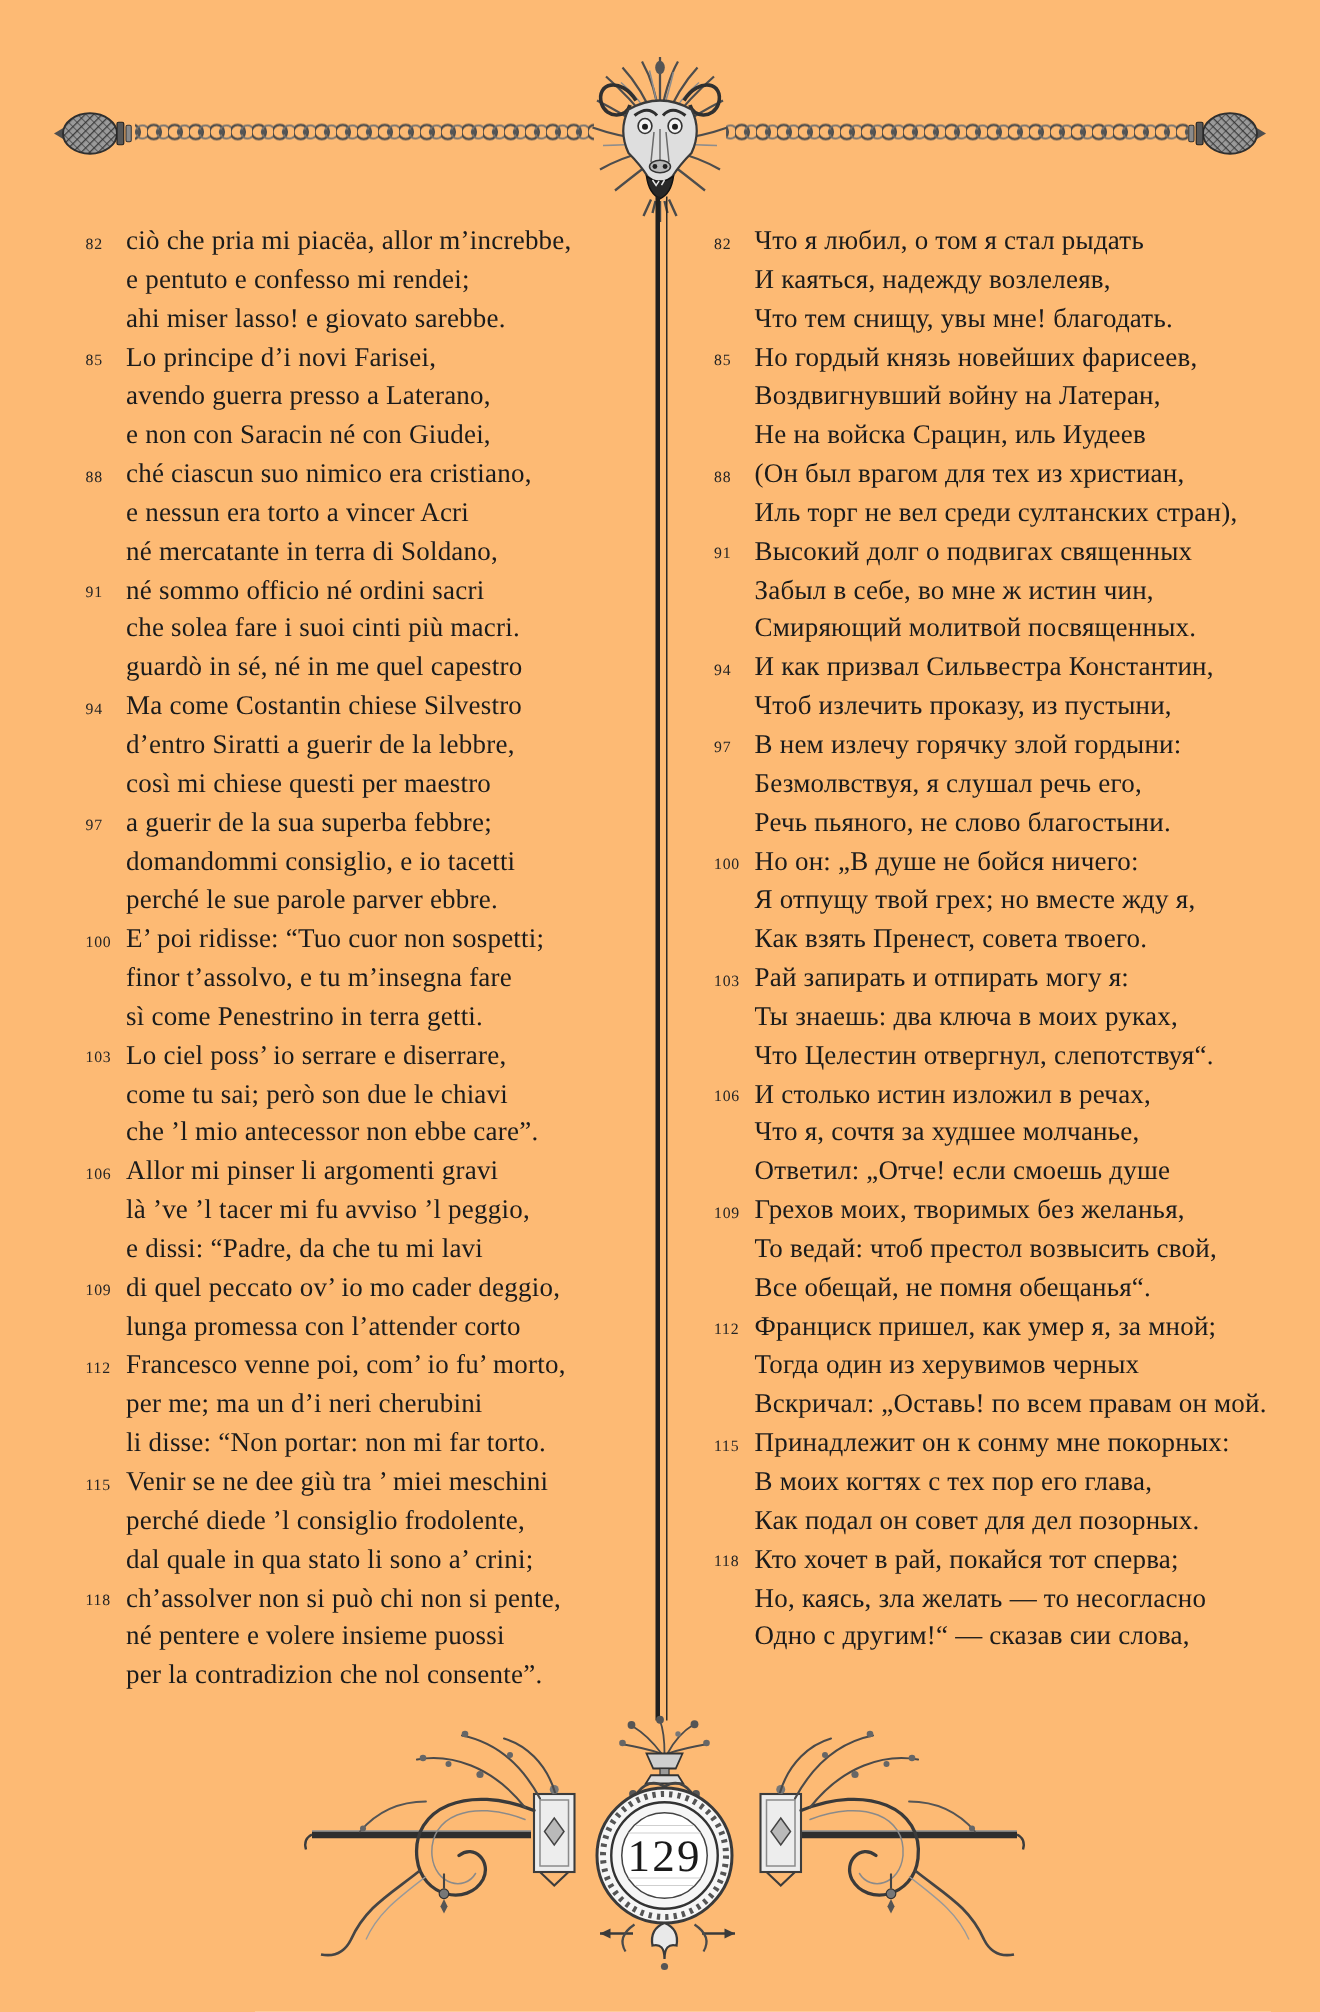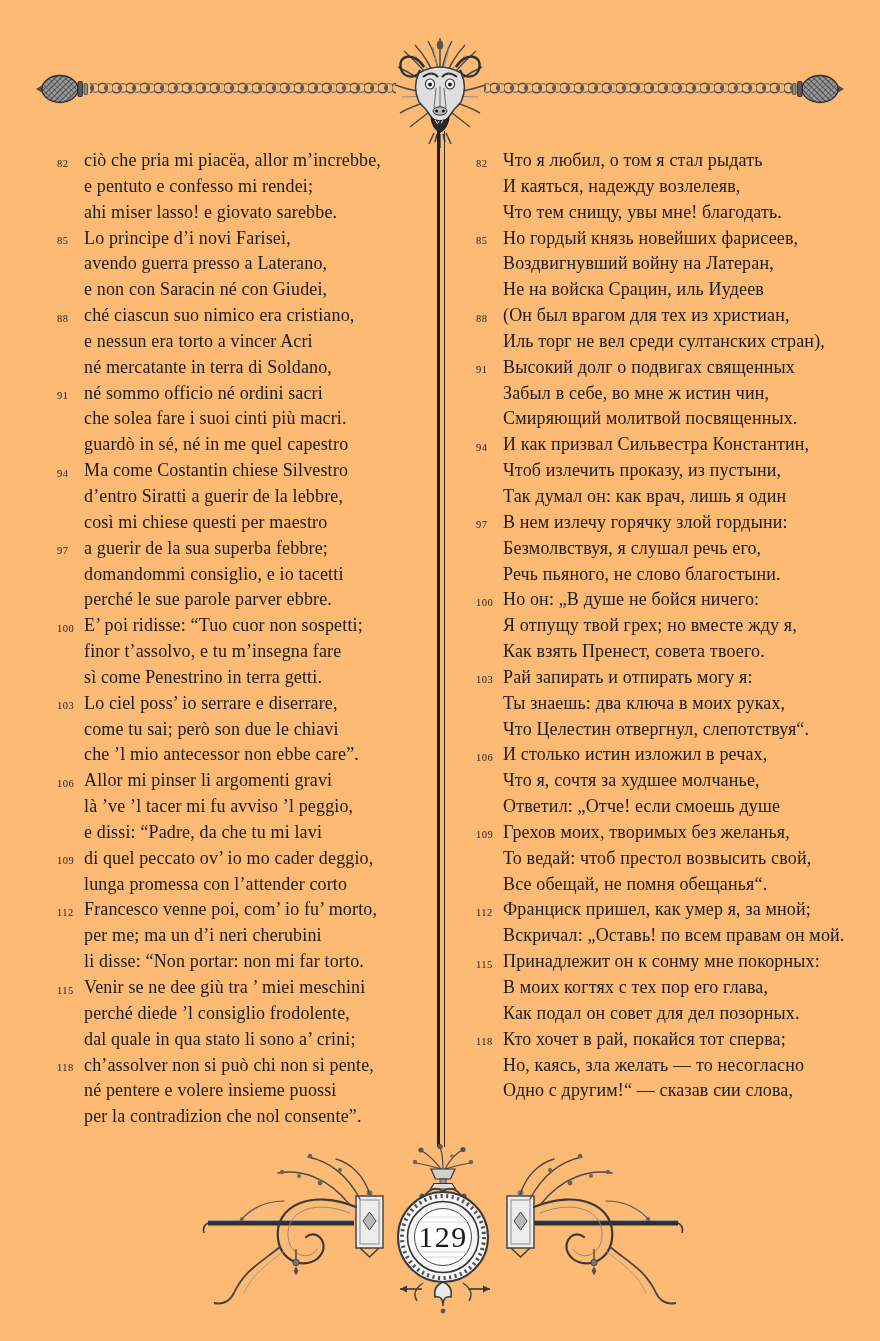--- a/index.html
+++ b/index.html
@@ -167,37 +167,37 @@
       <div class="vline"><span class="tnum">85</span>Но гордый князь новейших фарисеев,</div>
       <div class="vline">Воздвигнувший войну на Латеран,</div>
       <div class="vline">Не на войска Срацин, иль Иудеев</div>
       <div class="vline"><span class="tnum">88</span>(Он был врагом для тех из христиан,</div>
       <div class="vline">Иль торг не вел среди султанских стран),</div>
       <div class="vline"><span class="tnum">91</span>Высокий долг о подвигах священных</div>
       <div class="vline">Забыл в себе, во мне ж истин чин,</div>
       <div class="vline">Смиряющий молитвой посвященных.</div>
       <div class="vline"><span class="tnum">94</span>И как призвал Сильвестра Константин,</div>
       <div class="vline">Чтоб излечить проказу, из пустыни,</div>
-      <div class="vline">Так думал он: как врач, лишь я один</div>
       <div class="vline"><span class="tnum">97</span>В нем излечу горячку злой гордыни:</div>
       <div class="vline">Безмолвствуя, я слушал речь его,</div>
       <div class="vline">Речь пьяного, не слово благостыни.</div>
       <div class="vline"><span class="tnum">100</span>Но он: „В душе не бойся ничего:</div>
       <div class="vline">Я отпущу твой грех; но вместе жду я,</div>
       <div class="vline">Как взять Пренест, совета твоего.</div>
       <div class="vline"><span class="tnum">103</span>Рай запирать и отпирать могу я:</div>
       <div class="vline">Ты знаешь: два ключа в моих руках,</div>
       <div class="vline">Что Целестин отвергнул, слепотствуя“.</div>
       <div class="vline"><span class="tnum">106</span>И столько истин изложил в речах,</div>
       <div class="vline">Что я, сочтя за худшее молчанье,</div>
       <div class="vline">Ответил: „Отче! если смоешь душе</div>
       <div class="vline"><span class="tnum">109</span>Грехов моих, творимых без желанья,</div>
       <div class="vline">То ведай: чтоб престол возвысить свой,</div>
       <div class="vline">Все обещай, не помня обещанья“.</div>
       <div class="vline"><span class="tnum">112</span>Франциск пришел, как умер я, за мной;</div>
+      <div class="vline">Тогда один из херувимов черных</div>
       <div class="vline">Вскричал: „Оставь! по всем правам он мой.</div>
       <div class="vline"><span class="tnum">115</span>Принадлежит он к сонму мне покорных:</div>
       <div class="vline">В моих когтях с тех пор его глава,</div>
       <div class="vline">Как подал он совет для дел позорных.</div>
       <div class="vline"><span class="tnum">118</span>Кто хочет в рай, покайся тот сперва;</div>
       <div class="vline">Но, каясь, зла желать — то несогласно</div>
       <div class="vline">Одно с другим!“ — сказав сии слова,</div>
     </div>
 
   <svg class="footer-orn" viewBox="0 0 490 180" xmlns="http://www.w3.org/2000/svg">

